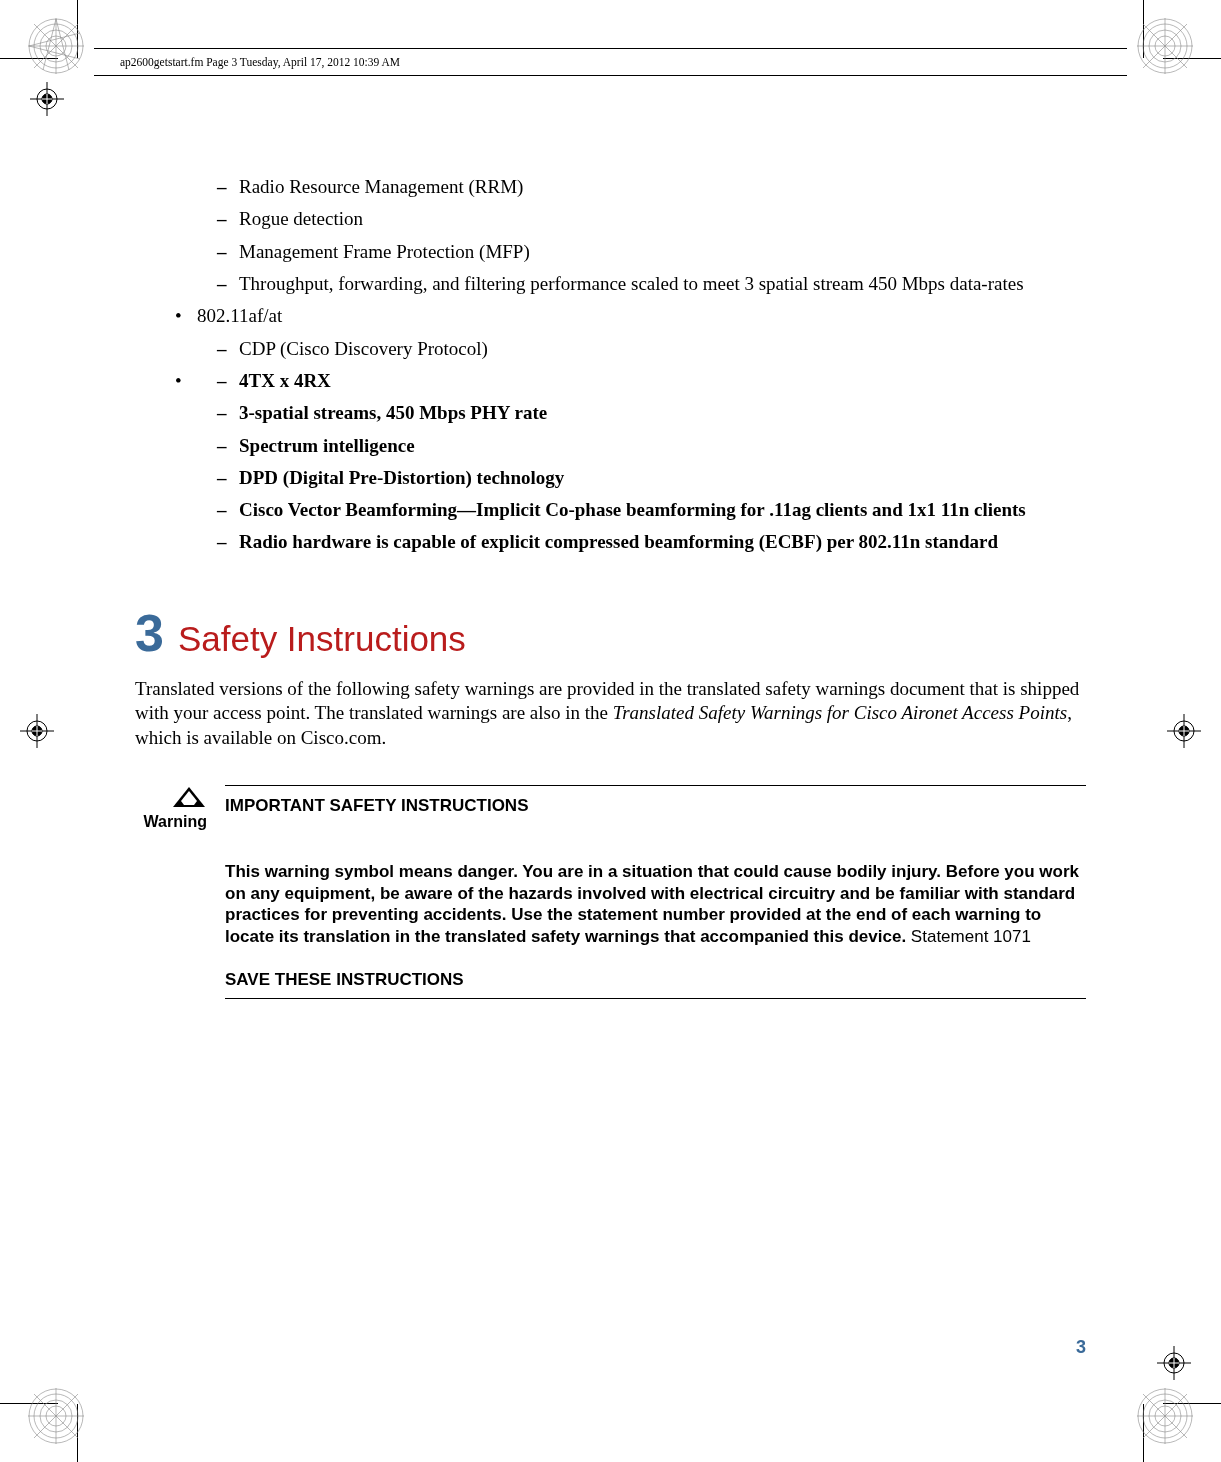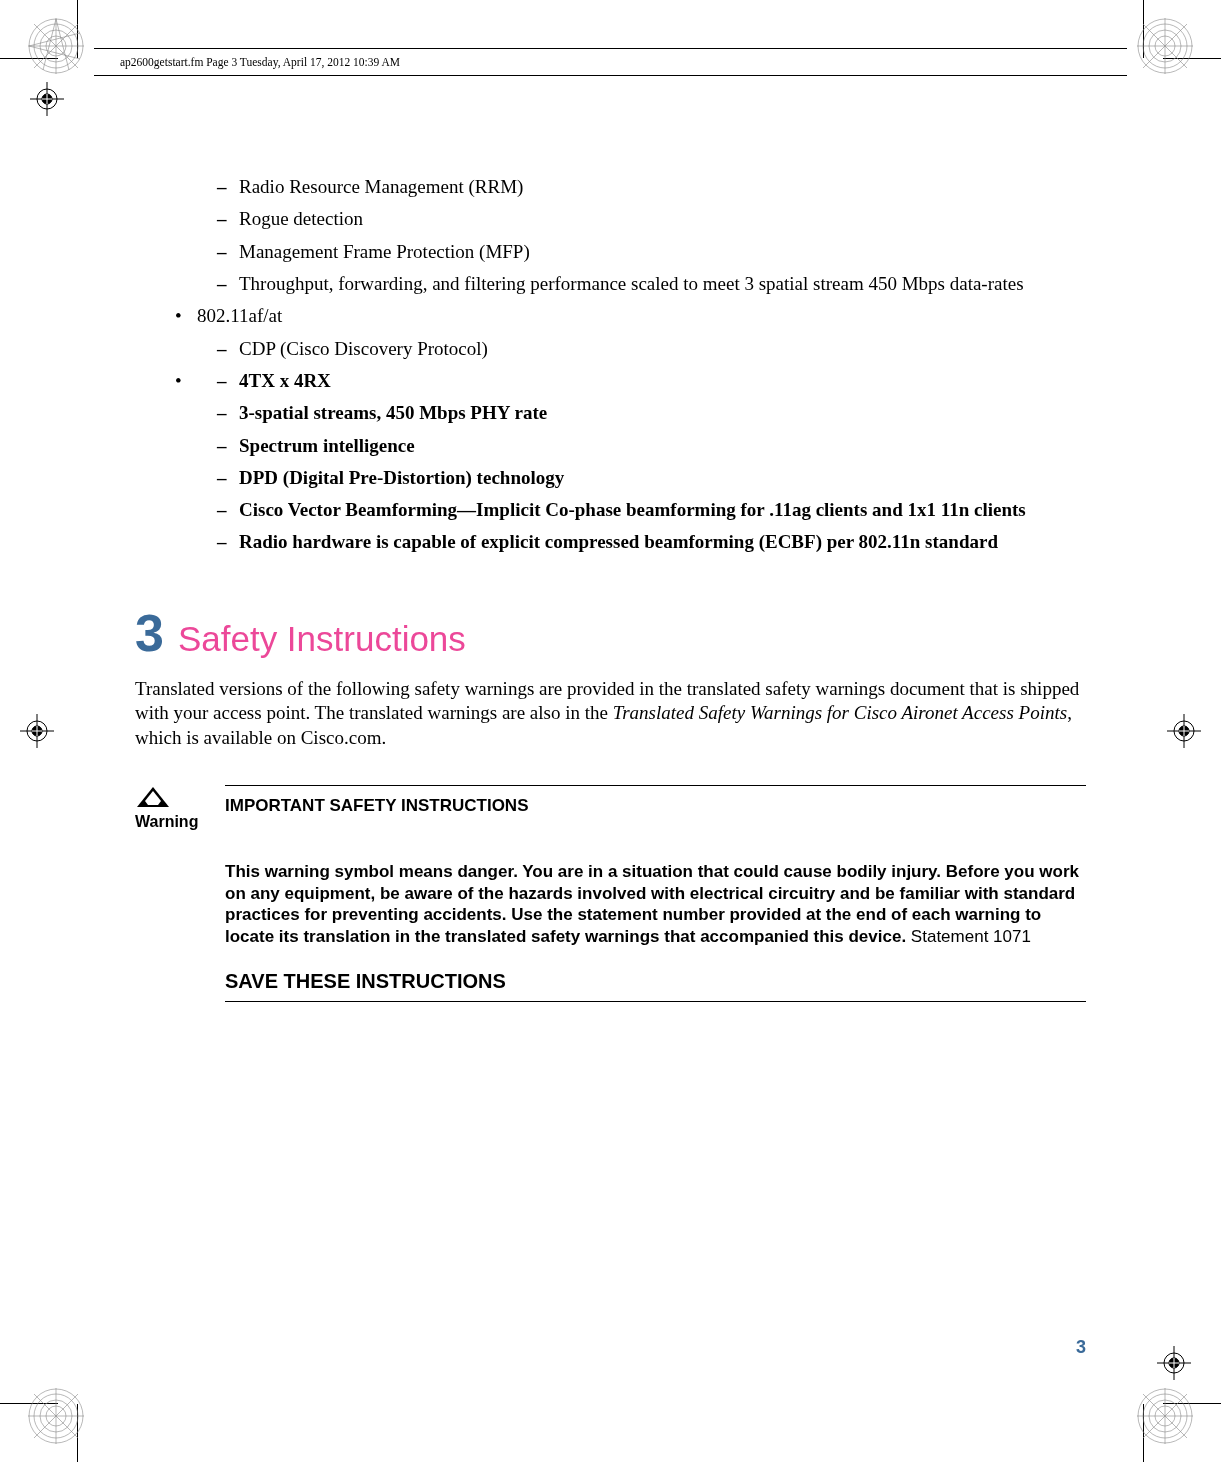--- a/index.html
+++ b/index.html
@@ -126,21 +126,21 @@
     .section-num {
       font-family: Arial, Helvetica, sans-serif;
       font-weight: 900;
       font-size: 52px;
       color: #3a6a99;
     }
     .section-title {
       font-family: Arial, Helvetica, sans-serif;
       font-weight: 400;
       font-size: 35px;
-      color: #ec4899;
+      color: #b91c1c;
     }
     .section-body {
       margin-top: 14px;
       font-size: 19px;
       line-height: 1.3;
     }
     .section-body .italic {
       font-style: italic;
     }
 
@@ -148,21 +148,21 @@
     .warning-block {
       margin-top: 34px;
       display: flex;
       gap: 18px;
     }
     .warning-left {
       width: 72px;
       flex-shrink: 0;
       display: flex;
       flex-direction: column;
-      align-items: flex-start;
+      align-items: flex-end;
     }
     .warning-icon {
       width: 36px;
       height: 24px;
       margin-bottom: 4px;
     }
     .warning-label {
       font-family: Arial, Helvetica, sans-serif;
       font-weight: bold;
       font-size: 16px;
@@ -189,21 +189,21 @@
     }
     .warning-body {
       font-size: 17px;
       line-height: 1.28;
       margin-bottom: 22px;
       margin-top: 45px;
     }
     .warning-body .bold { font-weight: bold; }
     .warning-save {
       font-weight: bold;
-      font-size: 20px;
+      font-size: 17px;
     }
 
     
     .page-num {
       position: absolute;
       bottom: 104px;
       right: 135px;
       color: #3a6a99;
       font-family: Arial, Helvetica, sans-serif;
       font-weight: bold;

